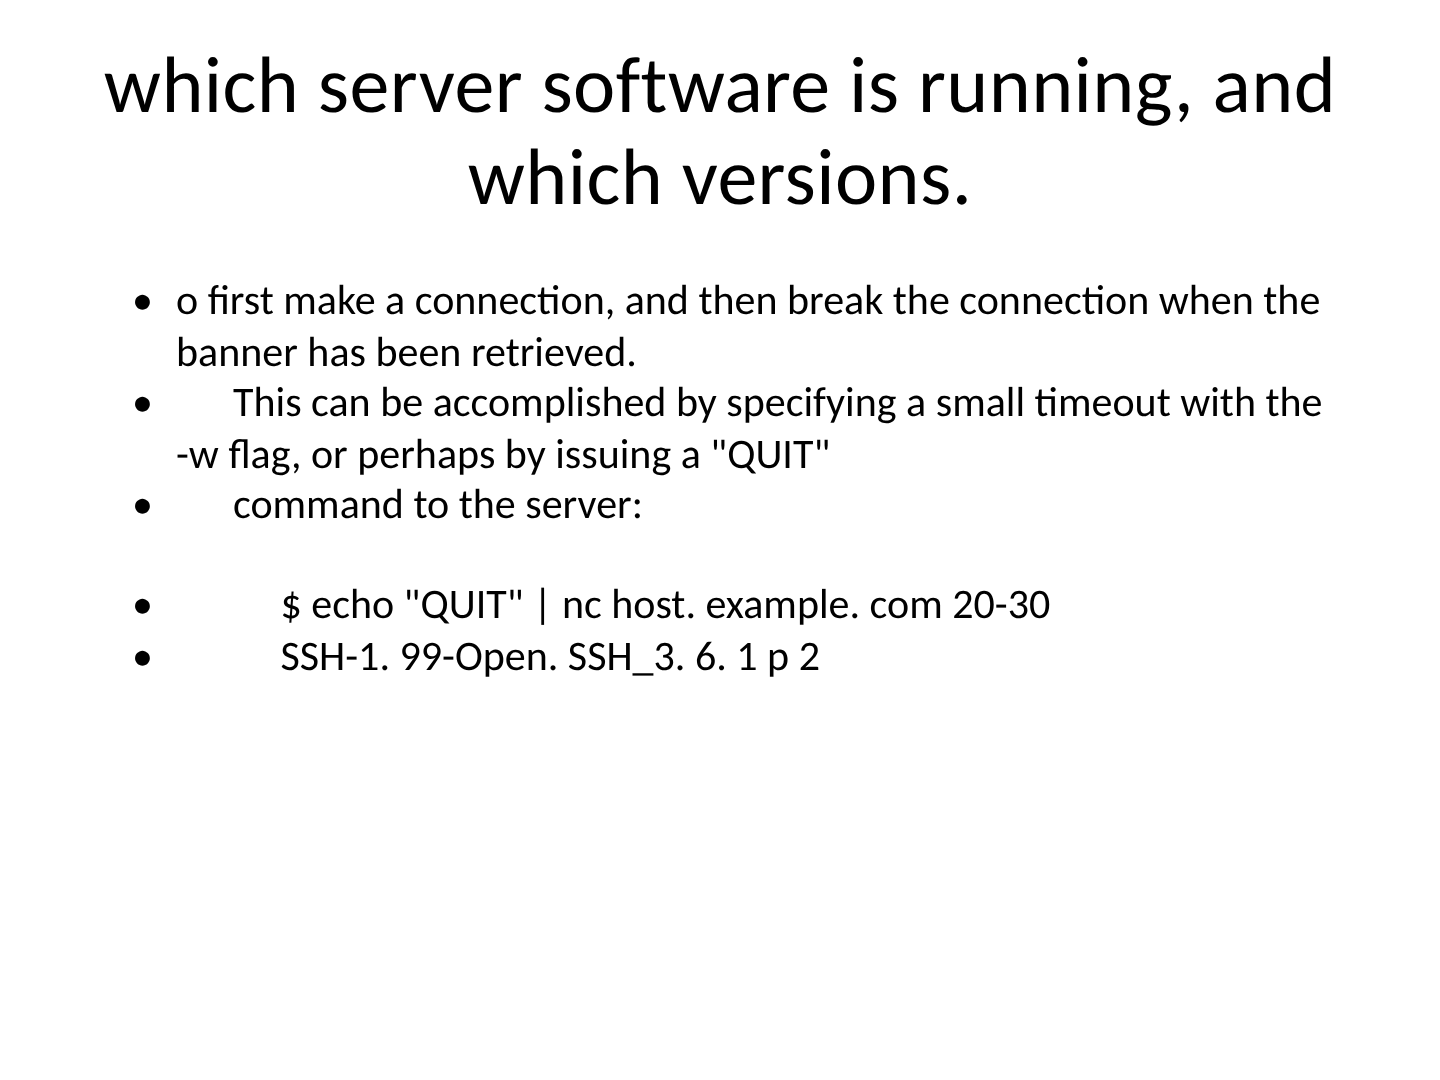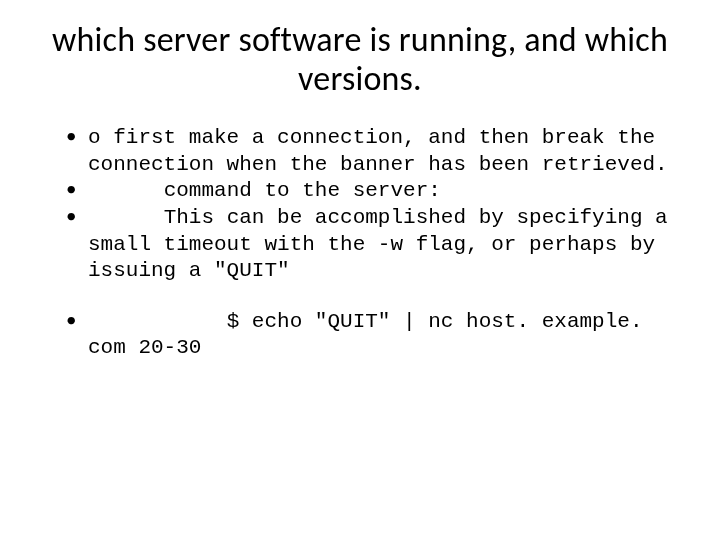--- a/index.html
+++ b/index.html
@@ -6,21 +6,21 @@
     body {
       width: 720px;
       height: 540px;
       background: #fff;
       font-family: Calibri, "Segoe UI", Arial, sans-serif;
       color: #000;
       padding: 20px 50px 0 50px;
       overflow: hidden;
     }
     .title {
-      font-size: 34px;
+      font-size: 40px;
       text-align: center;
       font-weight: 400;
       line-height: 1.15;
       margin-bottom: 26px;
       letter-spacing: 0.2px;
     }
     ul.bullets {
       list-style: none;
       padding-left: 0;
     }
@@ -34,30 +34,31 @@
     ul.bullets > li::before {
       content: "•";
       position: absolute;
       left: 16px;
       top: 0;
       font-size: 21px;
     }
     .group-gap {
       height: 24px;
     }
-    .cont-text { white-space: pre-wrap; font-family: Liberation Mono, monospace; }
+    .cont-text { white-space: pre-wrap; }
   </style>
 </head>
 <body>
 
 <h1 class="title">which server software is running, and which versions.</h1>
 
 <ul class="bullets">
   <li><span class="cont-text">o first make a connection, and then break the connection when the banner has been retrieved.</span></li>
+  <li><span class="cont-text">      This can be accomplished by specifying a small timeout with the -w flag, or perhaps by issuing a "QUIT"</span></li>
   <li><span class="cont-text">      command to the server:</span></li>
-  <li><span class="cont-text">      This can be accomplished by specifying a small timeout with the -w flag, or perhaps by issuing a "QUIT"</span></li>
 </ul>
 
 <div class="group-gap"></div>
 
 <ul class="bullets">
   <li><span class="cont-text">           $ echo "QUIT" | nc host. example. com 20-30</span></li>
+  <li><span class="cont-text">           SSH-1. 99-Open. SSH_3. 6. 1 p 2</span></li>
 </ul>
 
 </body></html>

